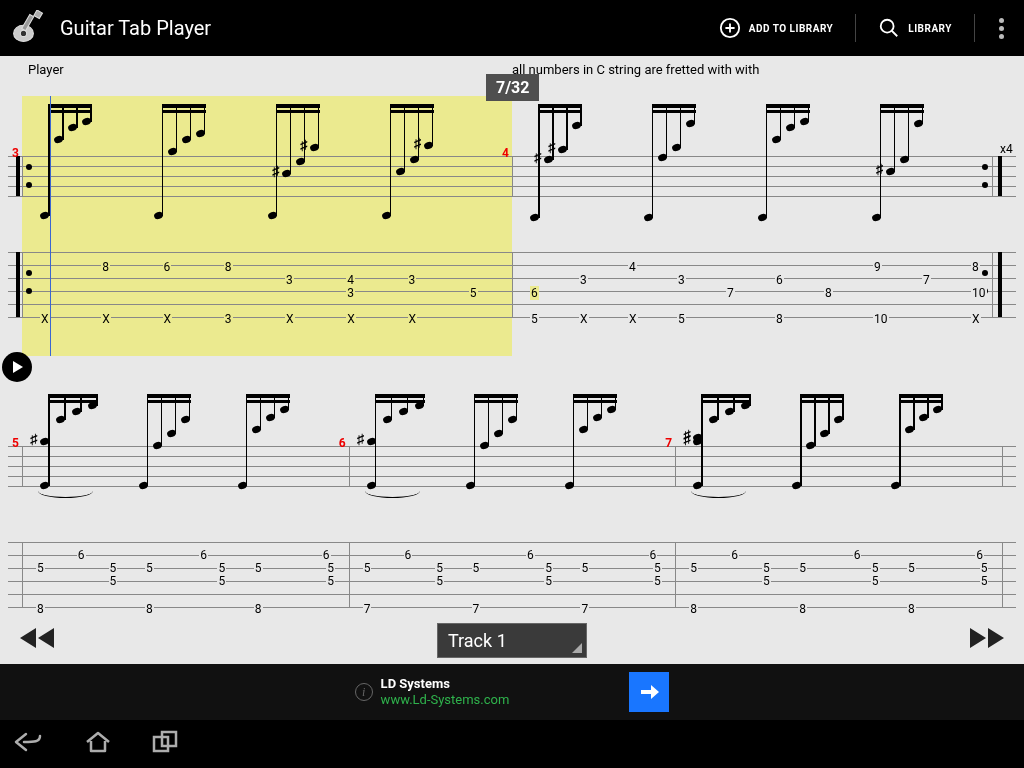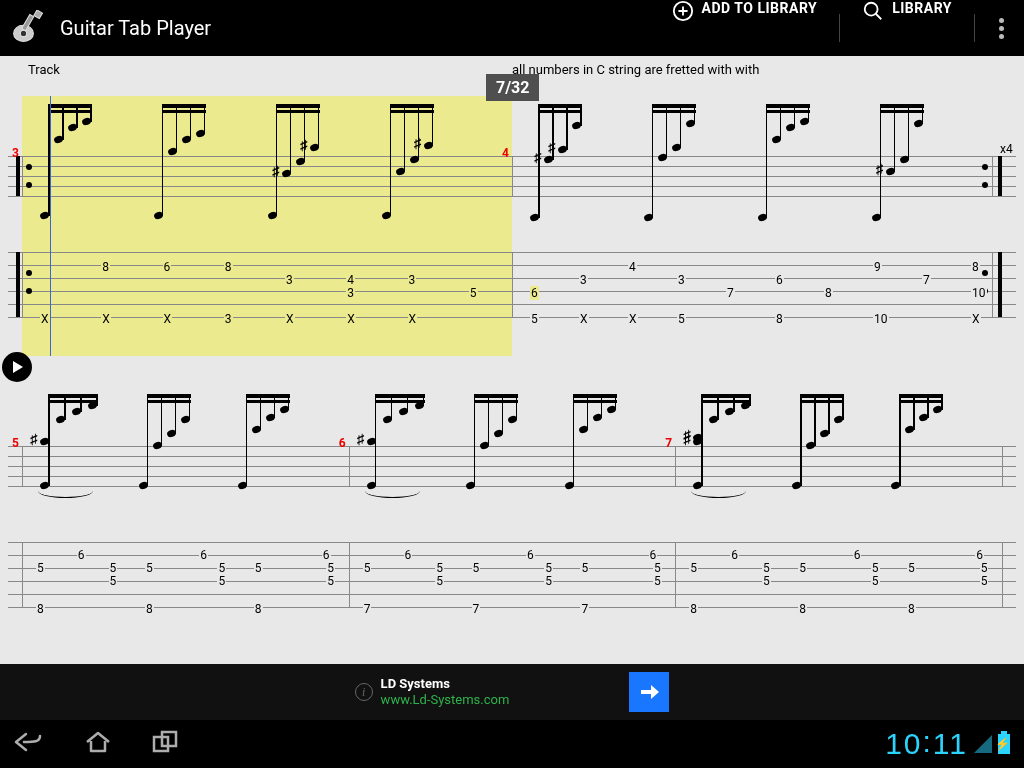--- a/index.html
+++ b/index.html
@@ -7,21 +7,21 @@
   body { background: #e8e8e8; display: flex; flex-direction: column; }
 
   
   .appbar {
     height: 56px; background: #000; color: #fff; display: flex; align-items: center;
     padding: 0 8px; gap: 12px;
   }
   .appbar .logo { width: 40px; height: 40px; display:flex;align-items:center;justify-content:center; }
   .appbar .title { font-size: 20px; font-weight: 400; flex: 0 0 auto; }
   .appbar .spacer { flex: 1; }
-  .appbar .action { display: flex; gap: 8px; padding: 0 10px; height: 56px; cursor: pointer; font-weight: bold; font-size: 14px; letter-spacing: .5px; }
+  .appbar .action { display: flex; align-items: center; gap: 8px; padding: 0 10px; height: 56px; cursor: pointer; font-weight: bold; font-size: 10px; letter-spacing: .5px; }
   .appbar .divider { width: 1px; height: 28px; background: #444; }
   .overflow-dots { display: flex; flex-direction: column; gap: 3px; padding: 0 12px; cursor: pointer; }
   .overflow-dots span { width: 5px; height: 5px; background: #bbb; border-radius: 50%; }
 
   
   .sheet { background: #e8e8e8; position: relative; flex: 1; overflow: hidden; }
   .section-label { position: absolute; font-size: 13px; color: #000; }
   .measure-counter {
     position: absolute; background: #4f4f4f; color: #fff; font-size: 16px; font-weight: bold;
     padding: 4px 10px; z-index: 5;
@@ -135,21 +135,21 @@
   </div>
   <div class="divider"></div>
   <div class="overflow-dots">
     <span></span>
       <span></span>
       <span></span>
   </div>
 </div>
 
 <div class="sheet">
-  <div class="section-label" style="left:28px;top:6px;">Track</div>
+  <div class="section-label" style="left:28px;top:6px;">Player</div>
   <div class="section-label" style="left:512px;top:6px;">all numbers in C string are fretted with with</div>
   <div class="measure-counter" style="left:486px;top:18px;">7/32</div>
 
   <div class="row" id="row0" style="top:40px;">
       <div class="highlight" style="left: 14px; top: 0px; width: 490px; height: 260px;"></div>
       <div class="staff">
         <div class="line" style="top: 60px;"></div>
         <div class="line" style="top: 70px;"></div>
         <div class="line" style="top: 80px;"></div>
         <div class="line" style="top: 90px;"></div>
@@ -526,20 +526,35 @@
         <div class="barline" style="left: 994px; top: 0px; height: 65px;"></div>
       </div>
     </div>
 
   <div class="playbtn" style="left:2px; top:296px;">
     <svg width="16" height="16" viewBox="0 0 16 16">
         <path d="M4 2l10 6-10 6z" fill="#fff"></path>
       </svg>
   </div>
 
+  <div class="controls">
+    <div class="seek">
+      <svg width="42" height="28" viewBox="0 0 42 28">
+        <path d="M20 4 L4 14 L20 24 Z M38 4 L22 14 L38 24 Z" fill="#222"></path>
+      </svg>
+    </div>
+    <div class="track-select">
+      <span>Track 1</span>
+    </div>
+    <div class="seek">
+      <svg width="42" height="28" viewBox="0 0 42 28">
+        <path d="M4 4 L20 14 L4 24 Z M22 4 L38 14 L22 24 Z" fill="#222"></path>
+      </svg>
+    </div>
+  </div>
 </div>
 
 <div class="ad">
   <div class="ad-box">
     <div class="ad-info-icon">i</div>
     <div class="ad-text">
       <span class="ad-title">LD Systems</span>
       <span class="ad-url">www.Ld-Systems.com</span>
     </div>
     <div class="ad-arrow">
@@ -561,20 +576,13 @@
       <path d="M3 12 L14 3 L25 12 M7 11v10h14V11" fill="none" stroke="#ccc" stroke-width="2.5" stroke-linejoin="round"></path>
     </svg>
   </div>
   <div class="navbtn">
     <svg width="30" height="24" viewBox="0 0 30 24">
       <rect x="2" y="7" width="14" height="14" fill="none" stroke="#ccc" stroke-width="2.5"></rect>
       <rect x="10" y="2" width="14" height="14" fill="none" stroke="#ccc" stroke-width="2.5"></rect>
     </svg>
   </div>
   <div class="nav-spacer"></div>
-  <div class="clock">
-    <span>10<span class="colon">:</span>11</span>
-    <div class="signal"></div>
-    <div class="battery">
-        <span class="bolt">⚡</span>
-      </div>
-  </div>
 </div>
 
 </body></html>

